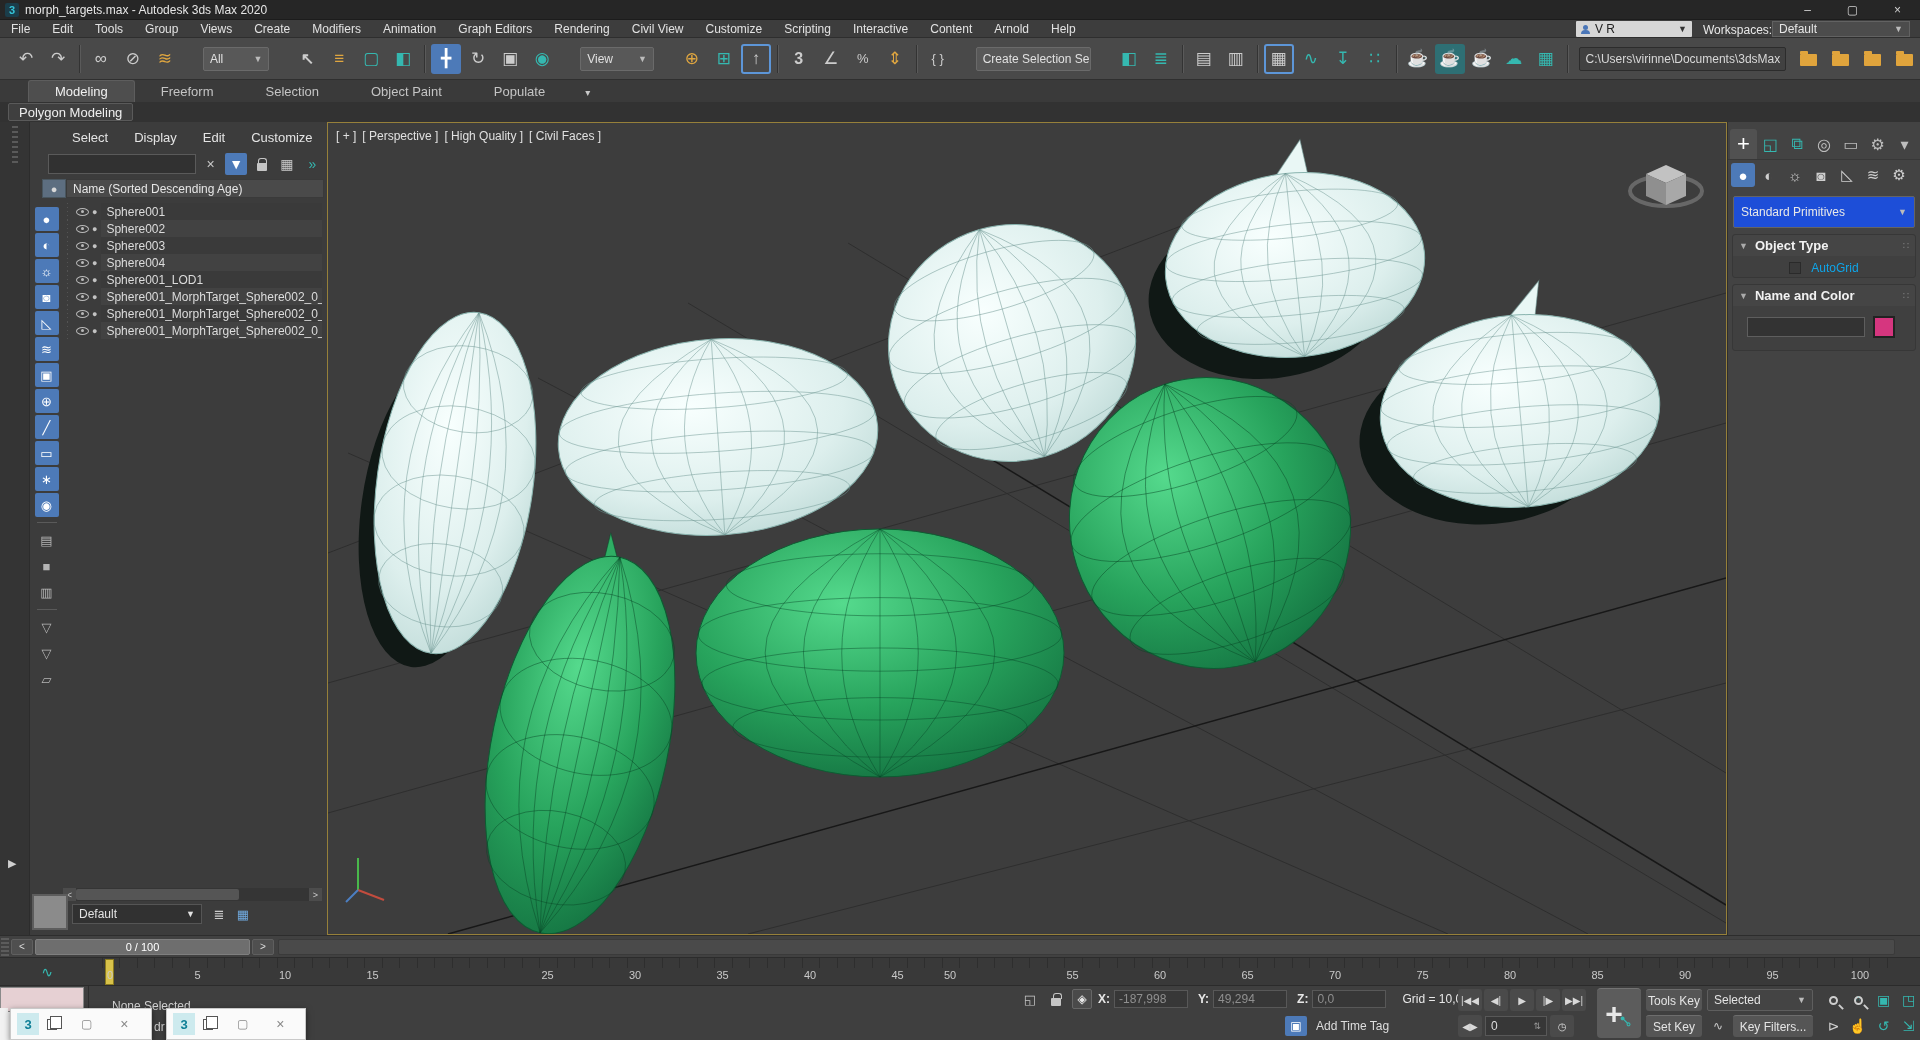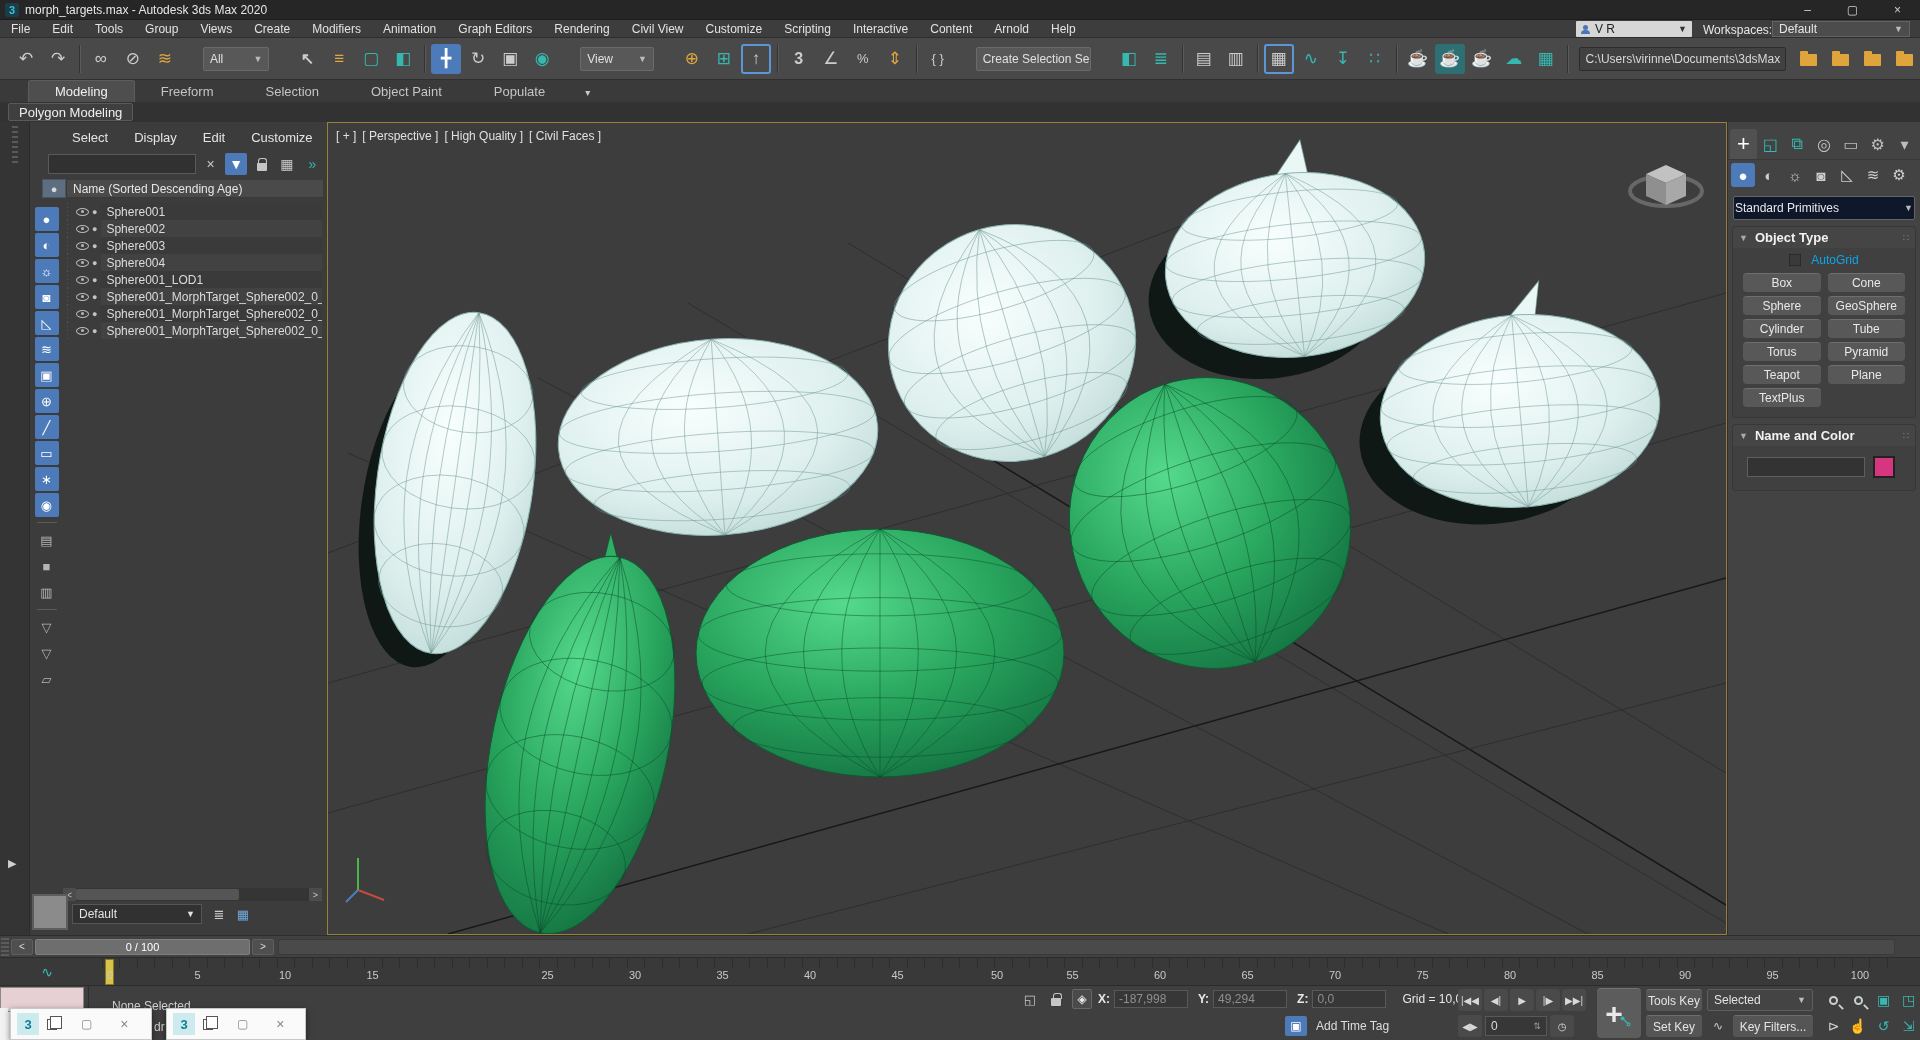--- a/index.html
+++ b/index.html
@@ -110,22 +110,22 @@
   #axis-tripod{position:absolute;left:16px;bottom:28px;z-index:4}
   
   #cmdpanel{position:absolute;left:1727px;top:0;width:193px;height:813px;background:#434343;border-left:1px solid #2e2e2e}
   #cp-tabs{display:flex;align-items:flex-end;height:38px;padding:2px 2px 0 2px;border-bottom:1px solid #383838}
   .cp-tab{width:27px;height:30px;display:flex;align-items:center;justify-content:center;color:#bdbdbd;font-size:16px}
   .cp-tab.teal{color:#35b8b0}
   .cp-tab.active{background:#515151;border-radius:3px 3px 0 0;color:#fff;font-size:22px}
   #cp-cats{display:flex;align-items:center;height:30px;padding:0 3px;gap:2px}
   .cp-cat{width:24px;height:24px;display:flex;align-items:center;justify-content:center;color:#cfcfcf;font-size:15px;border-radius:3px}
   .cp-cat.active{background:#4d7ab8;color:#fff}
-  #cp-dd{margin:6px 5px;height:24px;background:#0f172a;border:1px solid #646464;border-radius:2px;
-    display:flex;align-items:center;padding:0 1px;color:#e8e8e8}
+  #cp-dd{margin:6px 5px;height:32px;background:#1d4ed8;border:1px solid #646464;border-radius:2px;
+    display:flex;align-items:center;padding:0 7px;color:#e8e8e8}
   #cp-dd .arr{margin-left:auto;font-size:9px;color:#bbb}
   .rollout{margin:6px 4px 0 4px;background:#404040;border:1px solid #373737;border-radius:3px}
   .roll-head{height:21px;display:flex;align-items:center;padding:0 6px;background:#454545;border-radius:3px 3px 0 0}
   .roll-head .tri{font-size:9px;color:#aaa;margin-right:7px}
   .roll-head .ttl{font-weight:bold;color:#f2f2f2;font-size:13px}
   .roll-head .grip{margin-left:auto;color:#7d7d7d;font-size:10px}
   #autogrid-row{display:flex;align-items:center;justify-content:center;gap:10px;padding:5px 0 2px 0;color:#0ea5e9}
   #autogrid-cb{width:12px;height:12px;background:#3a3a3a;border:1px solid #2a2a2a}
   #obj-buttons{display:grid;grid-template-columns:1fr 1fr;gap:4px 7px;padding:4px 10px 10px 10px}
   .obj-btn{height:19px;background:#585858;border-radius:4px;border-top:1px solid #6e6e6e;display:flex;align-items:center;
@@ -640,33 +640,20 @@
     <div class="rollout">
       <div class="roll-head">
         <span class="tri">▼</span>
         <span class="ttl">Object Type</span>
         <span class="grip">∷</span>
       </div>
       <div id="autogrid-row">
         <span id="autogrid-cb"></span>
         <span>AutoGrid</span>
       </div>
-      <div id="obj-buttons">
-          <span class="obj-btn">Box</span>
-          <span class="obj-btn">Cone</span>
-          <span class="obj-btn">Sphere</span>
-          <span class="obj-btn">GeoSphere</span>
-          <span class="obj-btn">Cylinder</span>
-          <span class="obj-btn">Tube</span>
-          <span class="obj-btn">Torus</span>
-          <span class="obj-btn">Pyramid</span>
-          <span class="obj-btn">Teapot</span>
-          <span class="obj-btn">Plane</span>
-          <span class="obj-btn">TextPlus</span>
-        </div>
     </div>
     <div class="rollout">
       <div class="roll-head">
         <span class="tri">▼</span>
         <span class="ttl">Name and Color</span>
         <span class="grip">∷</span>
       </div>
       <div id="nc-row">
         <input id="nc-name" value="" style="">
         <span id="nc-swatch" style="background: rgb(214, 54, 127);"></span>
@@ -689,21 +676,21 @@
 <span class="ruler-label" style="left: 110px;">0</span>
     <span class="ruler-label" style="left: 197.5px;">5</span>
     <span class="ruler-label" style="left: 285px;">10</span>
     <span class="ruler-label" style="left: 372.5px;">15</span>
     <span class="ruler-label" style="left: 460px; margin-top: 16px;">20</span>
     <span class="ruler-label" style="left: 547.5px;">25</span>
     <span class="ruler-label" style="left: 635px;">30</span>
     <span class="ruler-label" style="left: 722.5px;">35</span>
     <span class="ruler-label" style="left: 810px;">40</span>
     <span class="ruler-label" style="left: 897.5px;">45</span>
-    <span class="ruler-label" style="left: 997px; text-align: center;">50</span>
+    <span class="ruler-label" style="left: 950px; text-align: center;">50</span>
     <span class="ruler-label" style="left: 1072.5px;">55</span>
     <span class="ruler-label" style="left: 1160px;">60</span>
     <span class="ruler-label" style="left: 1247.5px;">65</span>
     <span class="ruler-label" style="left: 1335px;">70</span>
     <span class="ruler-label" style="left: 1422.5px;">75</span>
     <span class="ruler-label" style="left: 1510px;">80</span>
     <span class="ruler-label" style="left: 1597.5px;">85</span>
     <span class="ruler-label" style="left: 1685px;">90</span>
     <span class="ruler-label" style="left: 1772.5px;">95</span>
     <span class="ruler-label" style="left: 1860px;">100</span>

